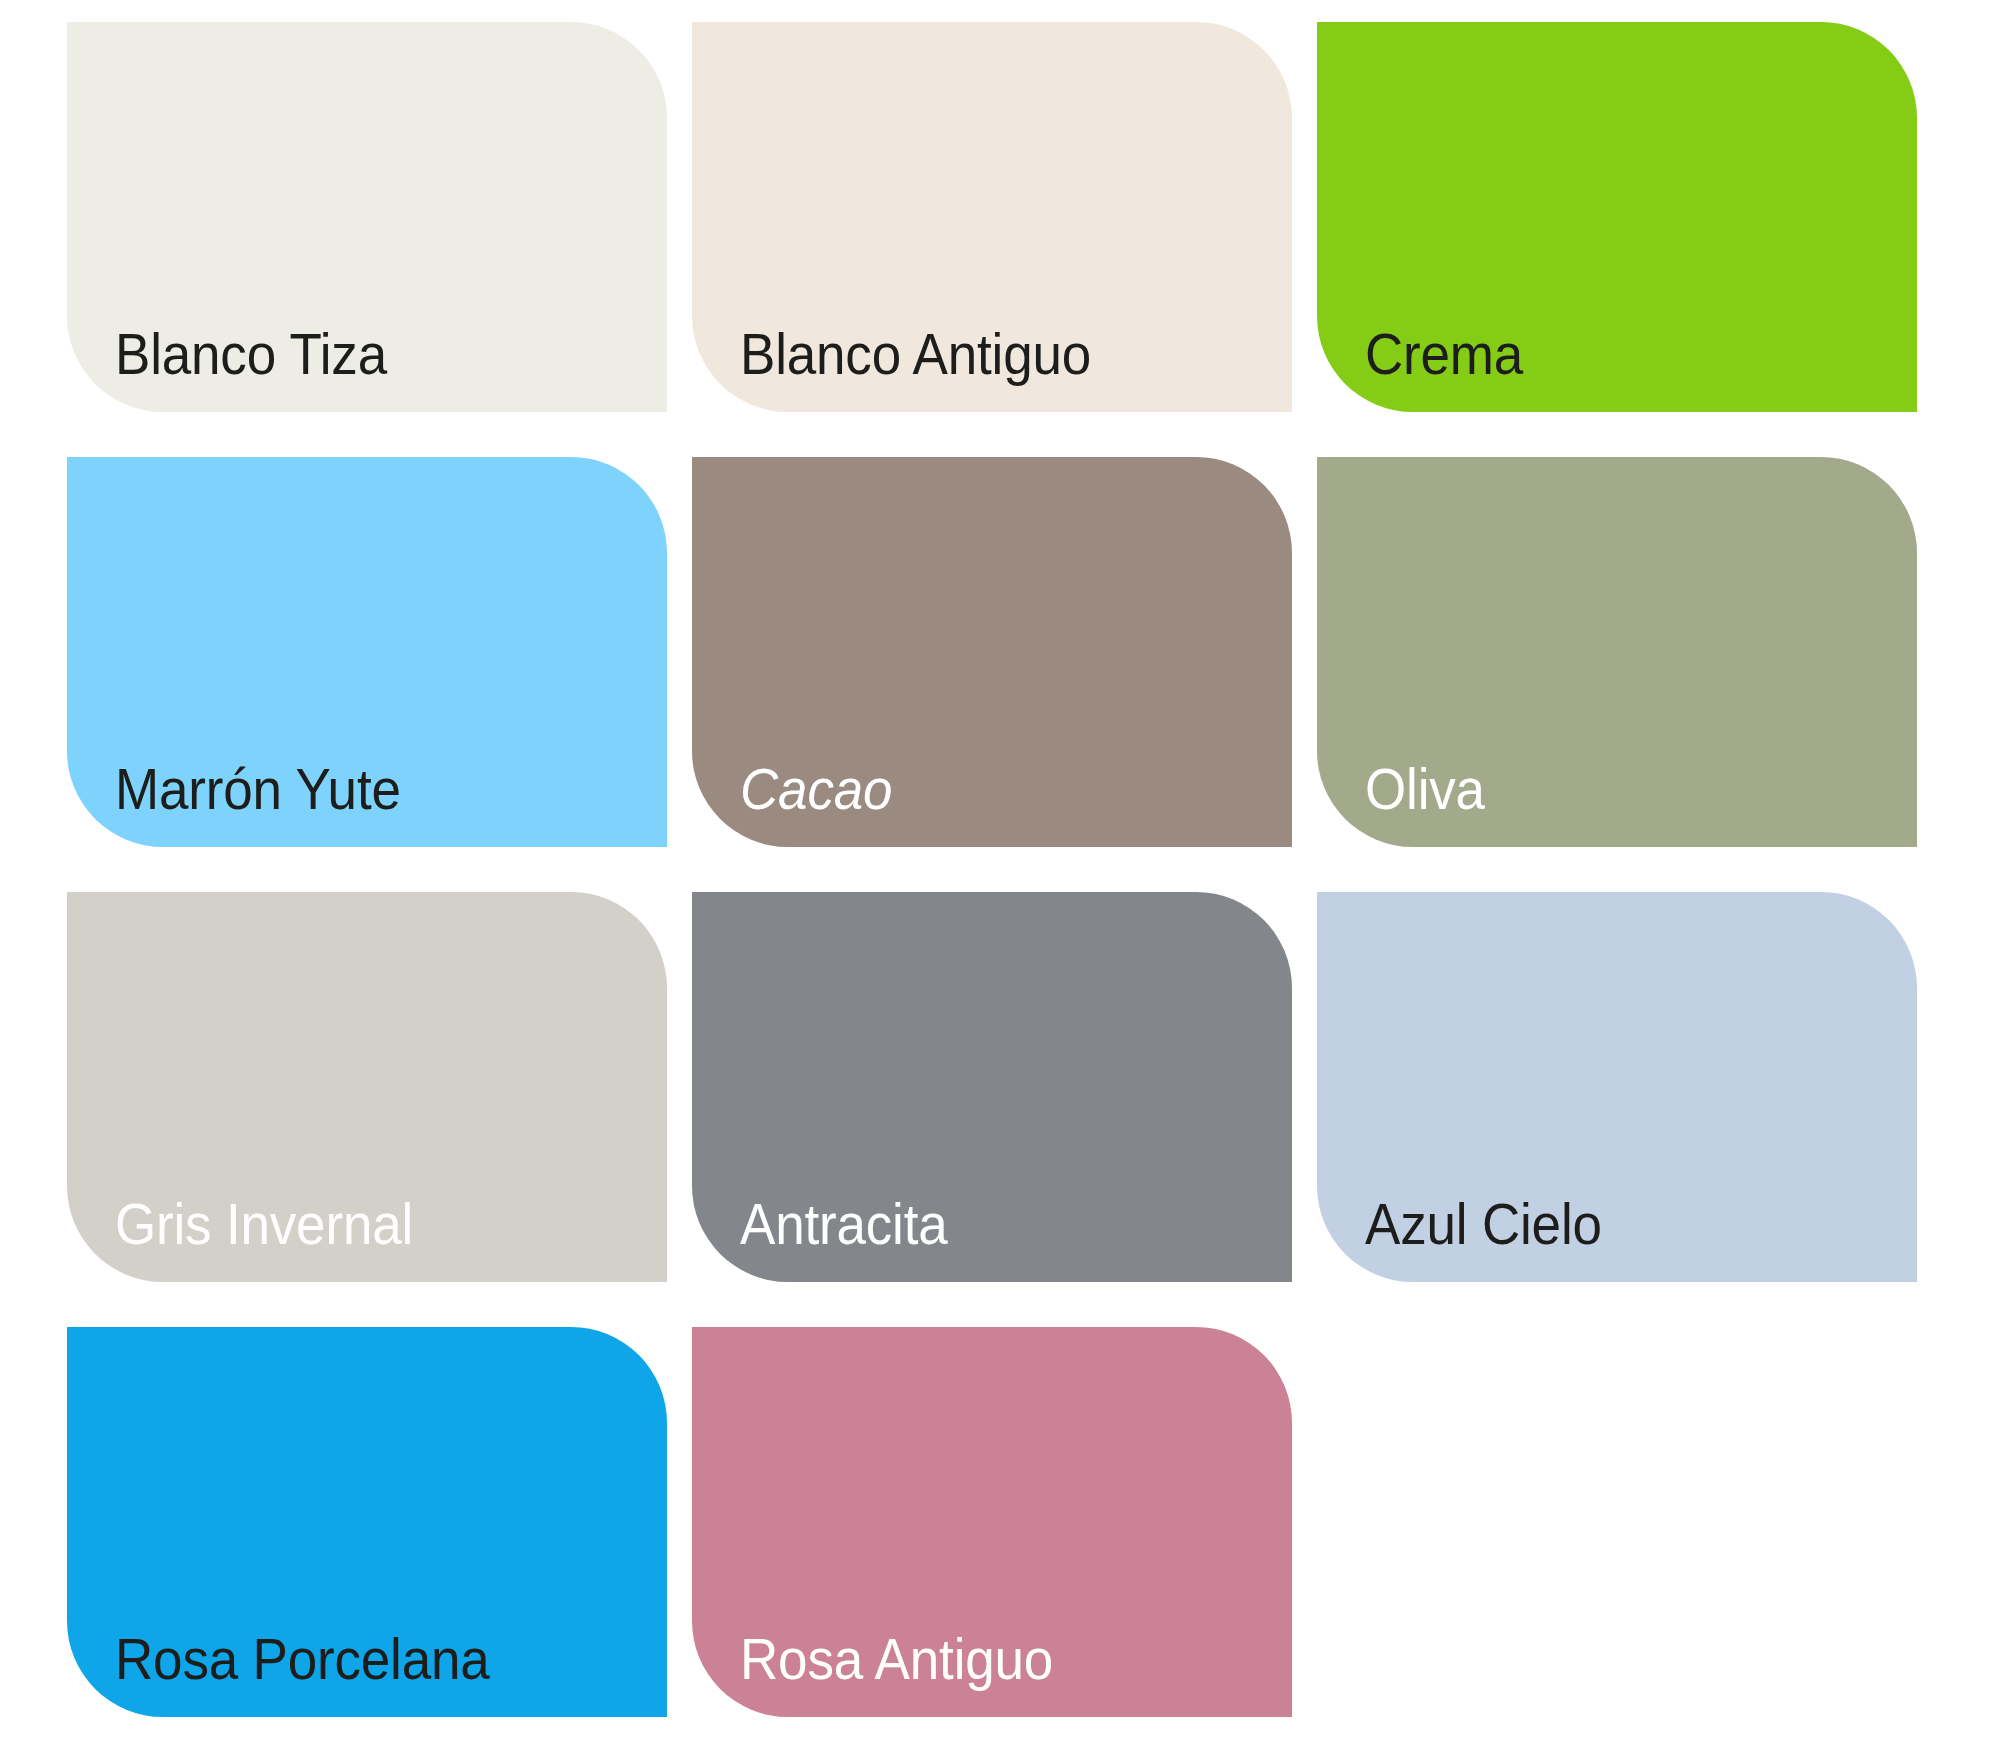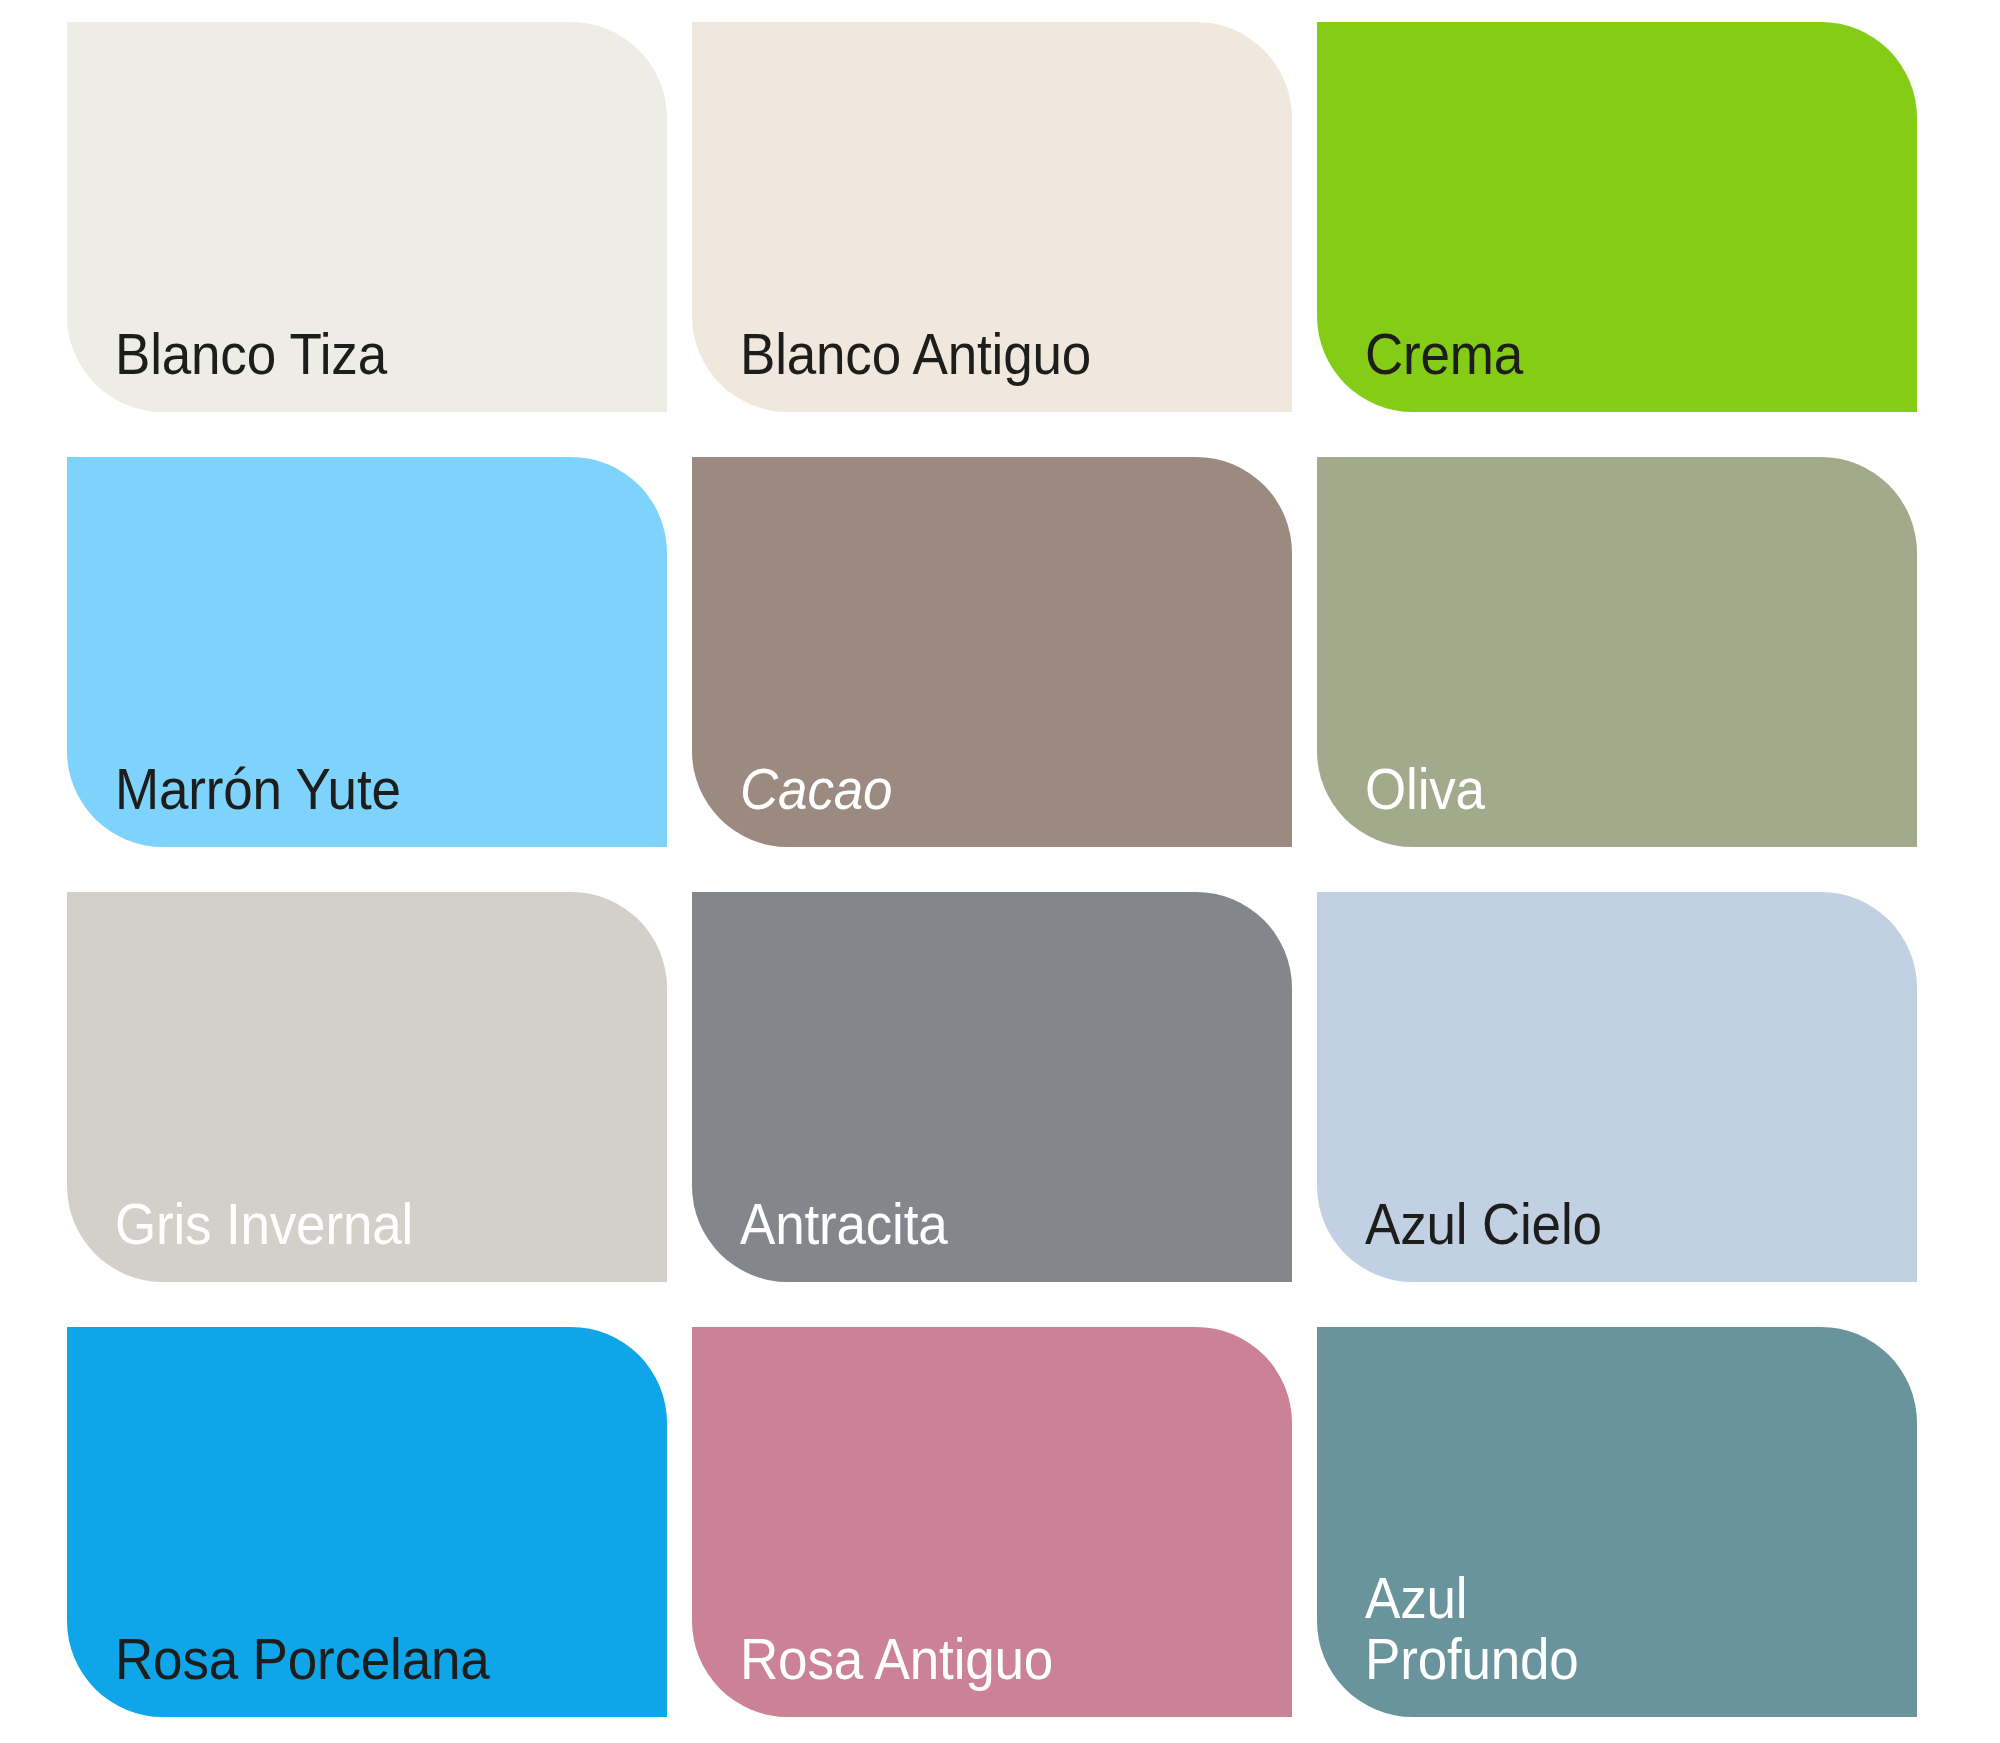--- a/index.html
+++ b/index.html
@@ -88,18 +88,14 @@
       </div>
       <div class="swatch" style="background: rgb(194, 208, 227);">
         <div class="swatch-label dark-text" style="color: rgb(29, 29, 27);">Azul Cielo</div>
       </div>
       <div class="swatch" style="background: #0ea5e9;">
         <div class="swatch-label dark-text" style="color: rgb(29, 29, 27);">Rosa Porcelana</div>
       </div>
       <div class="swatch" style="background: rgb(204, 130, 150);">
         <div class="swatch-label light-text" style="color: rgb(255, 255, 255);">Rosa Antiguo</div>
       </div>
-      <div class="swatch" style="background: rgb(105, 148, 156);">
-        <div class="swatch-label light-text" style="color: rgb(255, 255, 255);">Azul
-Profundo</div>
-      </div>
     </div>
 </div>
 
 </body></html>

